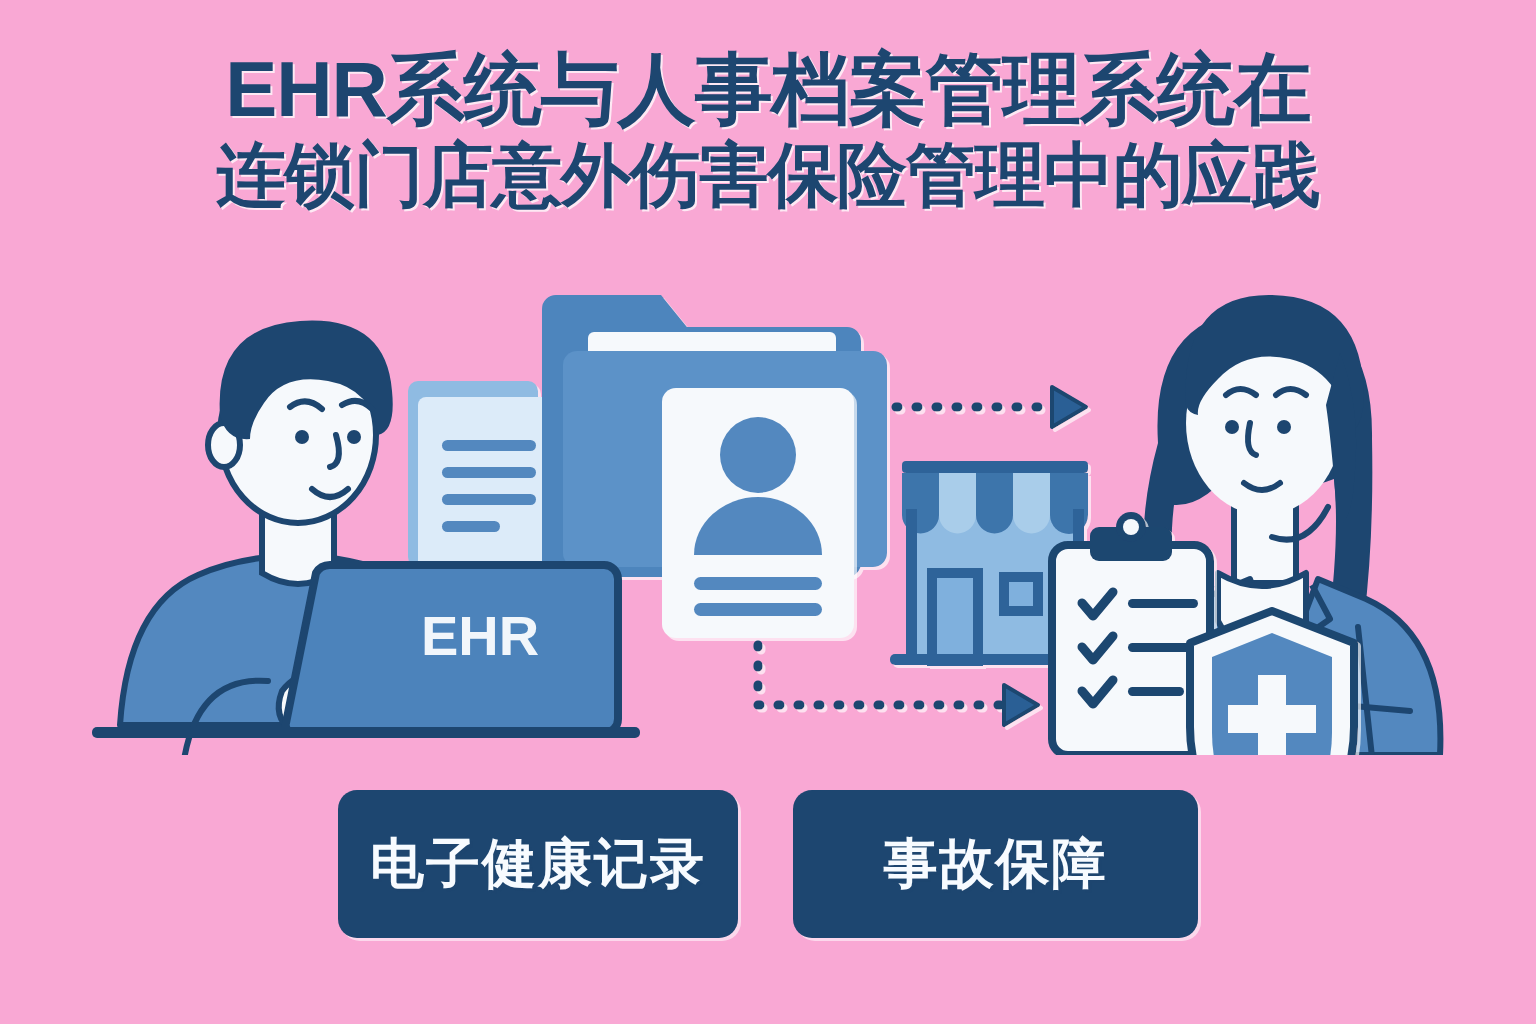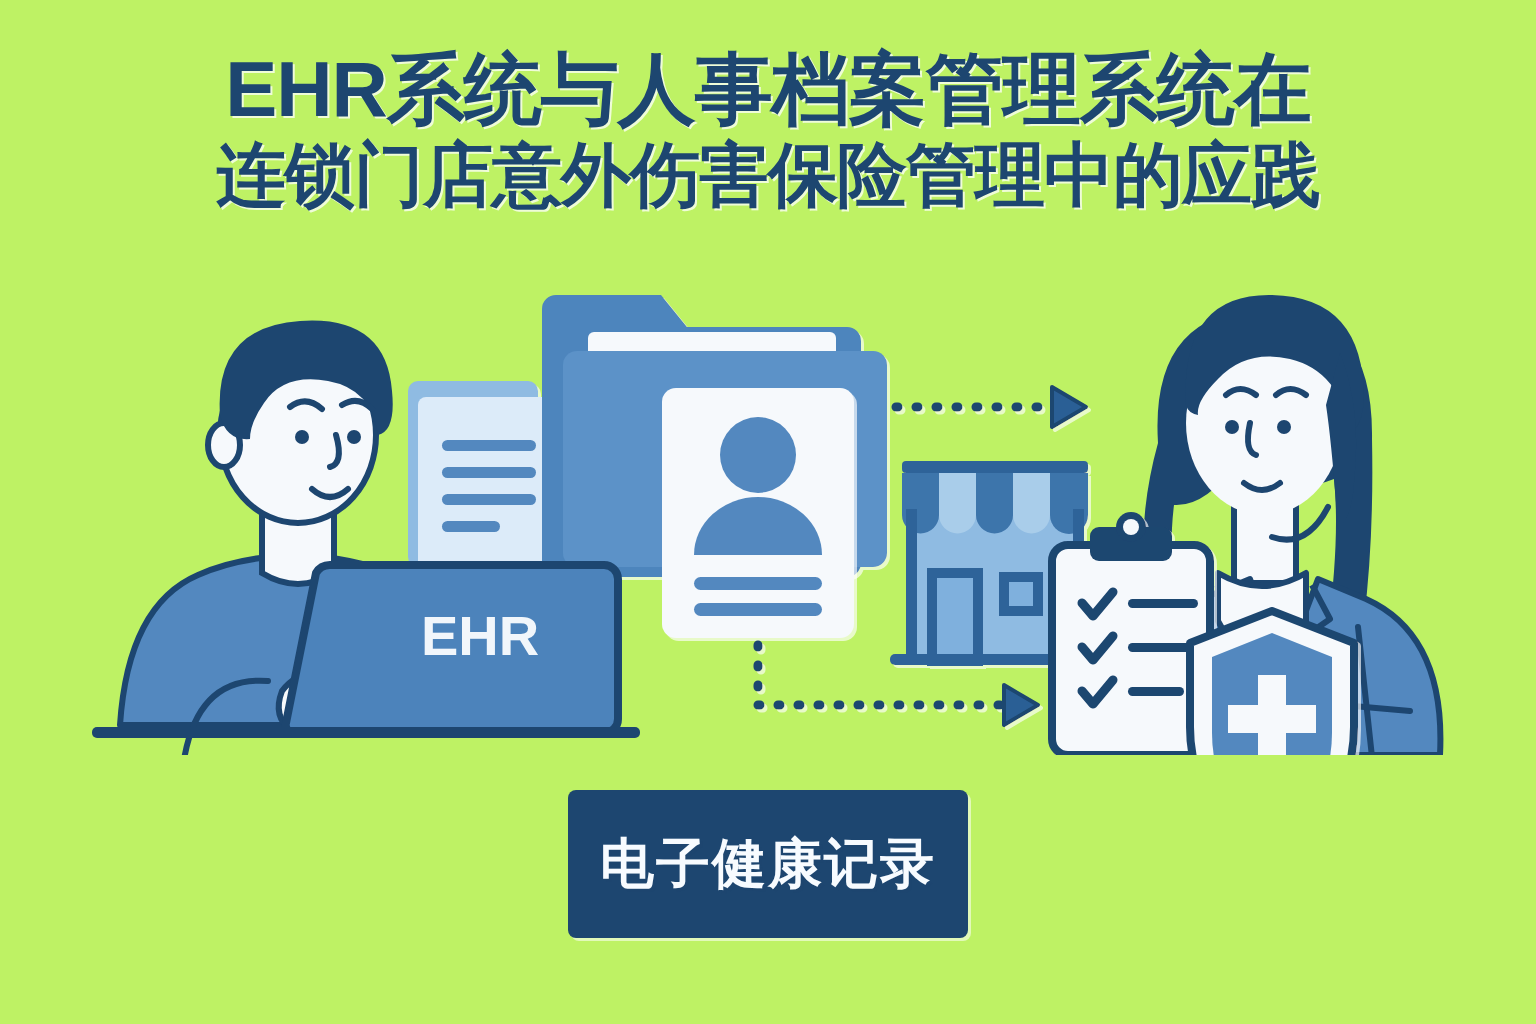--- a/index.html
+++ b/index.html
@@ -7,21 +7,21 @@
     padding: 0;
     background: #cbe2f7;
   }
   body {
     font-family: "Liberation Sans", sans-serif;
   }
   #poster {
     position: relative;
     width: 1536px;
     height: 1024px;
-    background: #bef264;
+    background: #f9a8d4;
     overflow: hidden;
   }
 
   
   .title-block {
     position: absolute;
     left: 0;
     top: 46px;
     width: 1536px;
     text-align: center;
@@ -59,21 +59,21 @@
     top: 790px;
     width: 1536px;
     height: 150px;
     display: flex;
     justify-content: center;
     align-items: flex-start;
     gap: 55px;
   }
   .badge {
     background: #1d4670;
-    border-radius: 8px;
+    border-radius: 19px;
     height: 148px;
     display: flex;
     align-items: center;
     justify-content: center;
     box-shadow: 3px 3px 0 rgba(255,255,255,0.55);
   }
   .badge.b1 { width: 400px; }
   .badge.b2 { width: 405px; }
   .badge.b3 { width: 405px; }
   .badge-label {
@@ -269,15 +269,18 @@
         <path d="M1258 420 h28 v30 h30 v28 h-30 v38 h-28 v-38 h-30 v-28 h30 z" fill="#f6f9fc"></path>
       </g>
 
     </svg>
   </div>
 
   <div class="badge-row">
     <div class="badge b1">
       <span class="badge-label">电子健康记录</span>
     </div>
+    <div class="badge b3">
+      <span class="badge-label">事故保障</span>
+    </div>
   </div>
 
 </div>
 
 </body></html>

